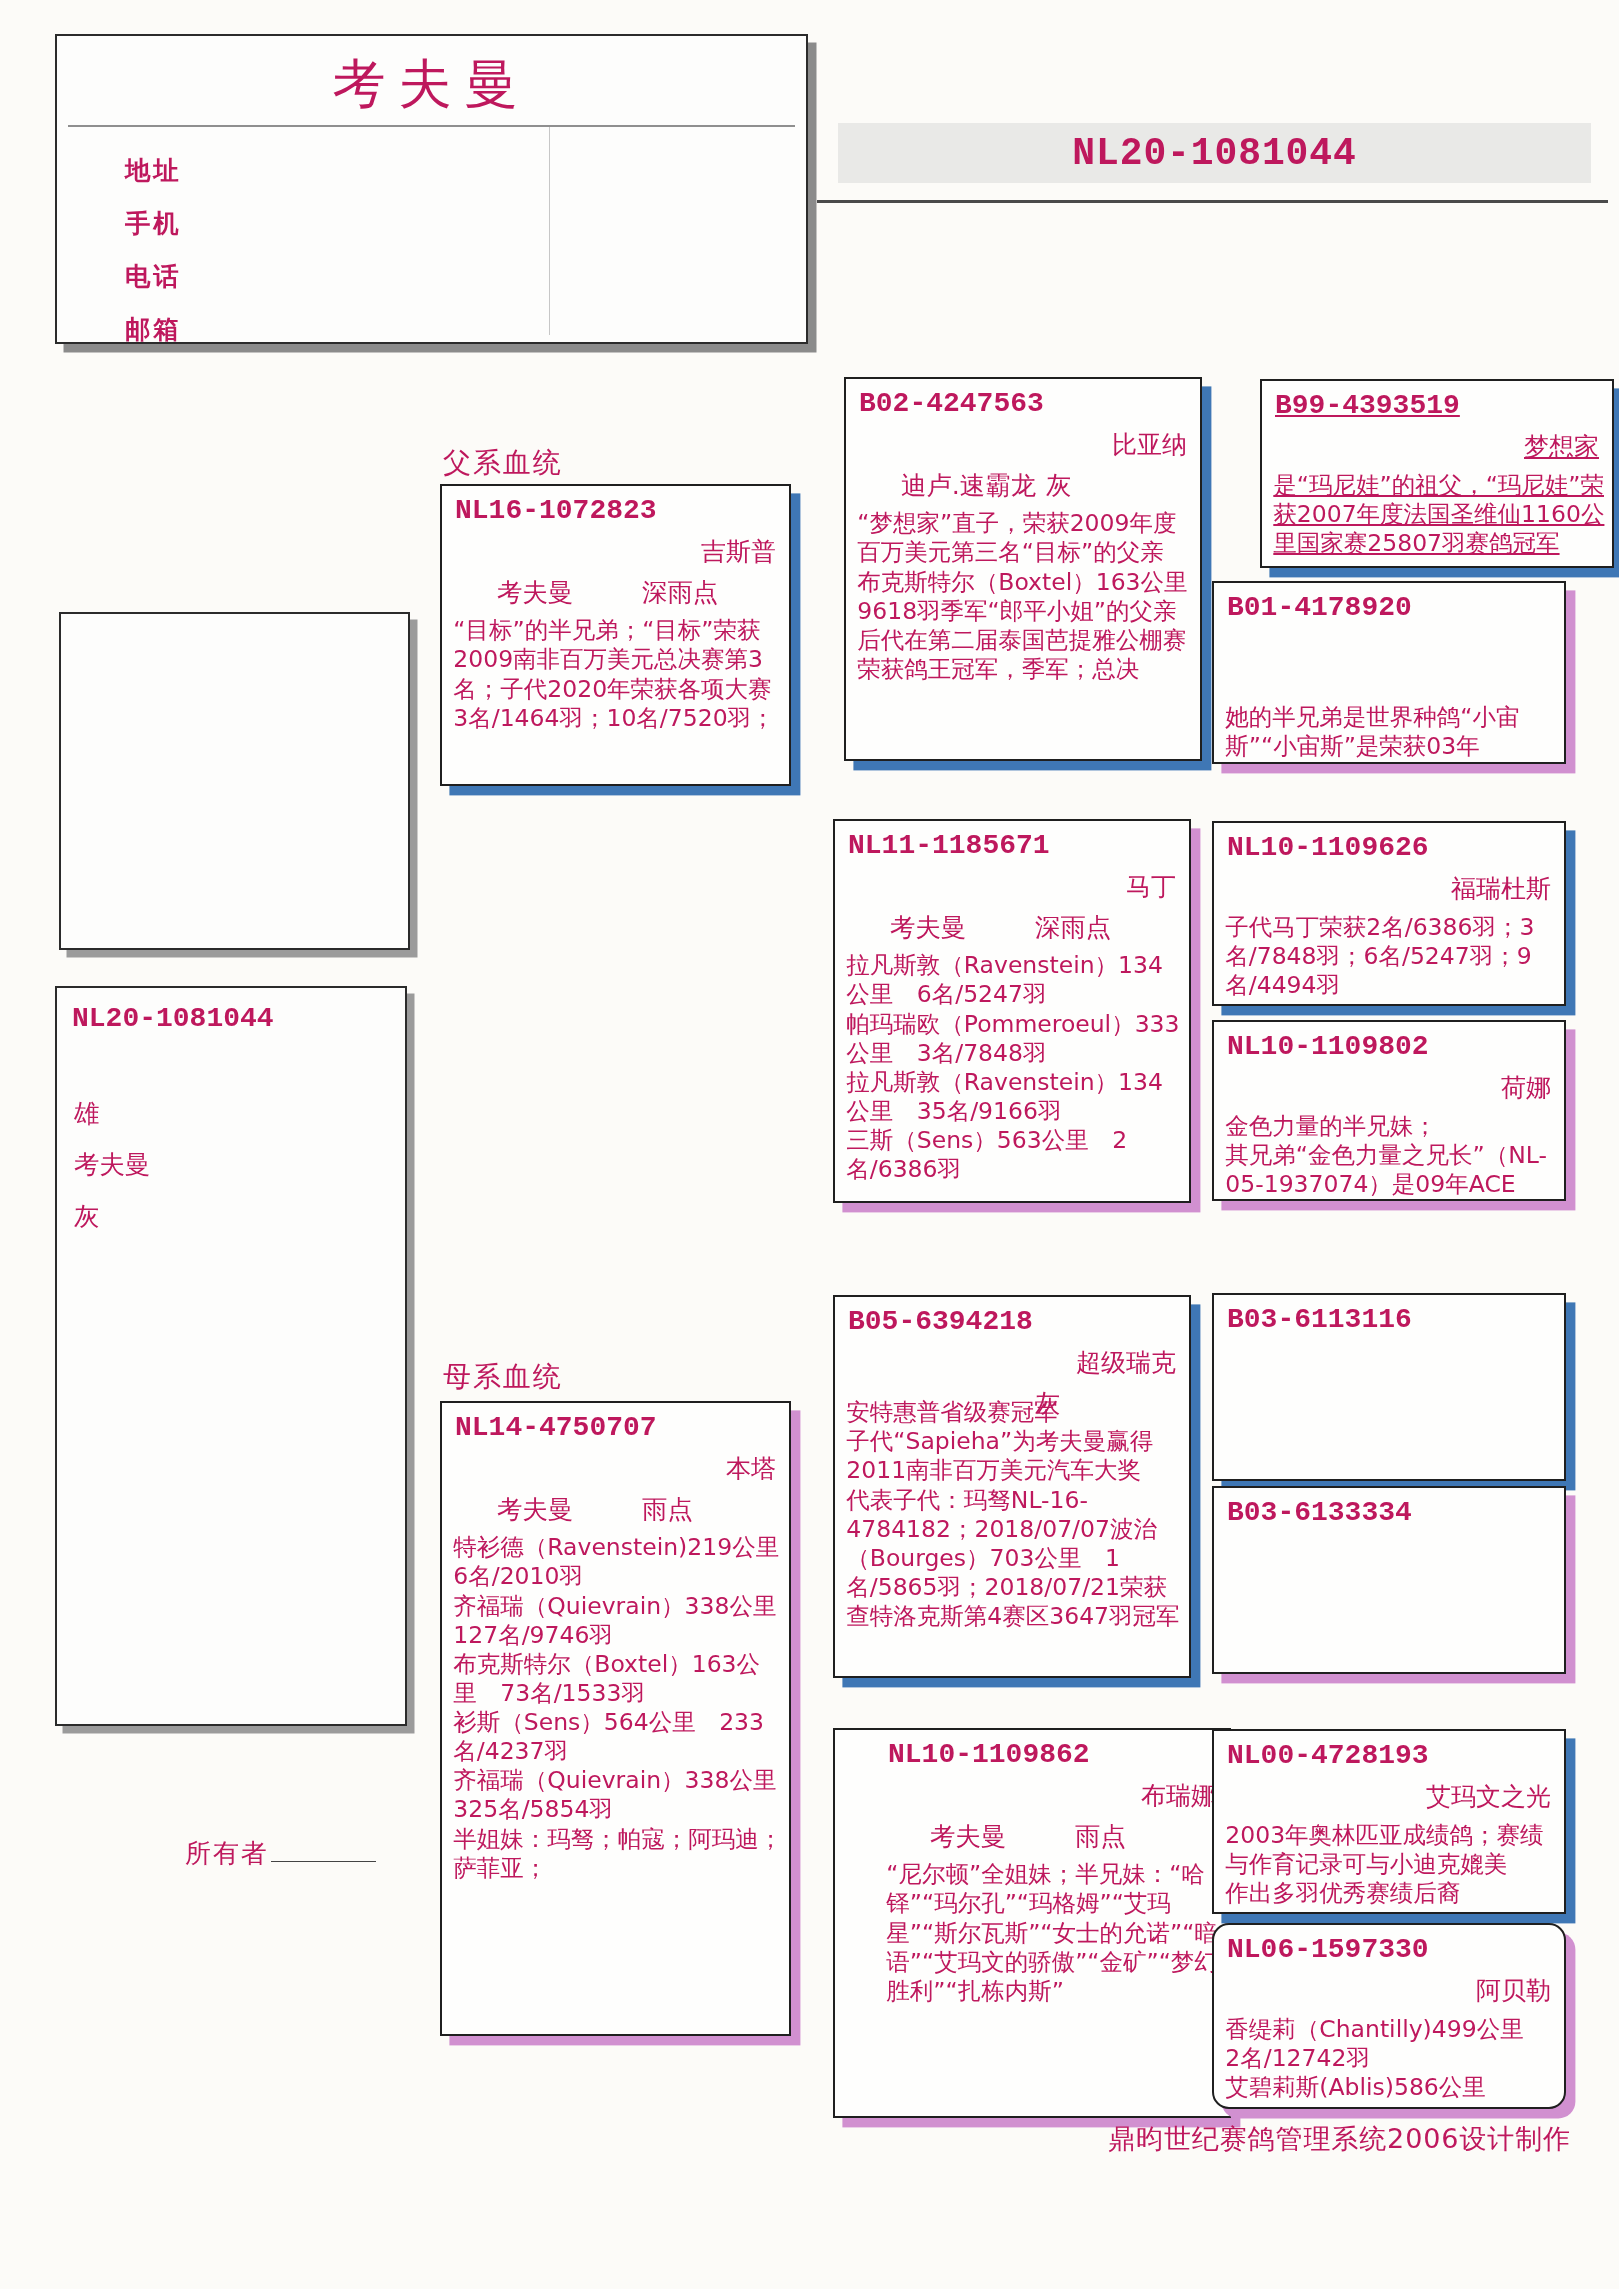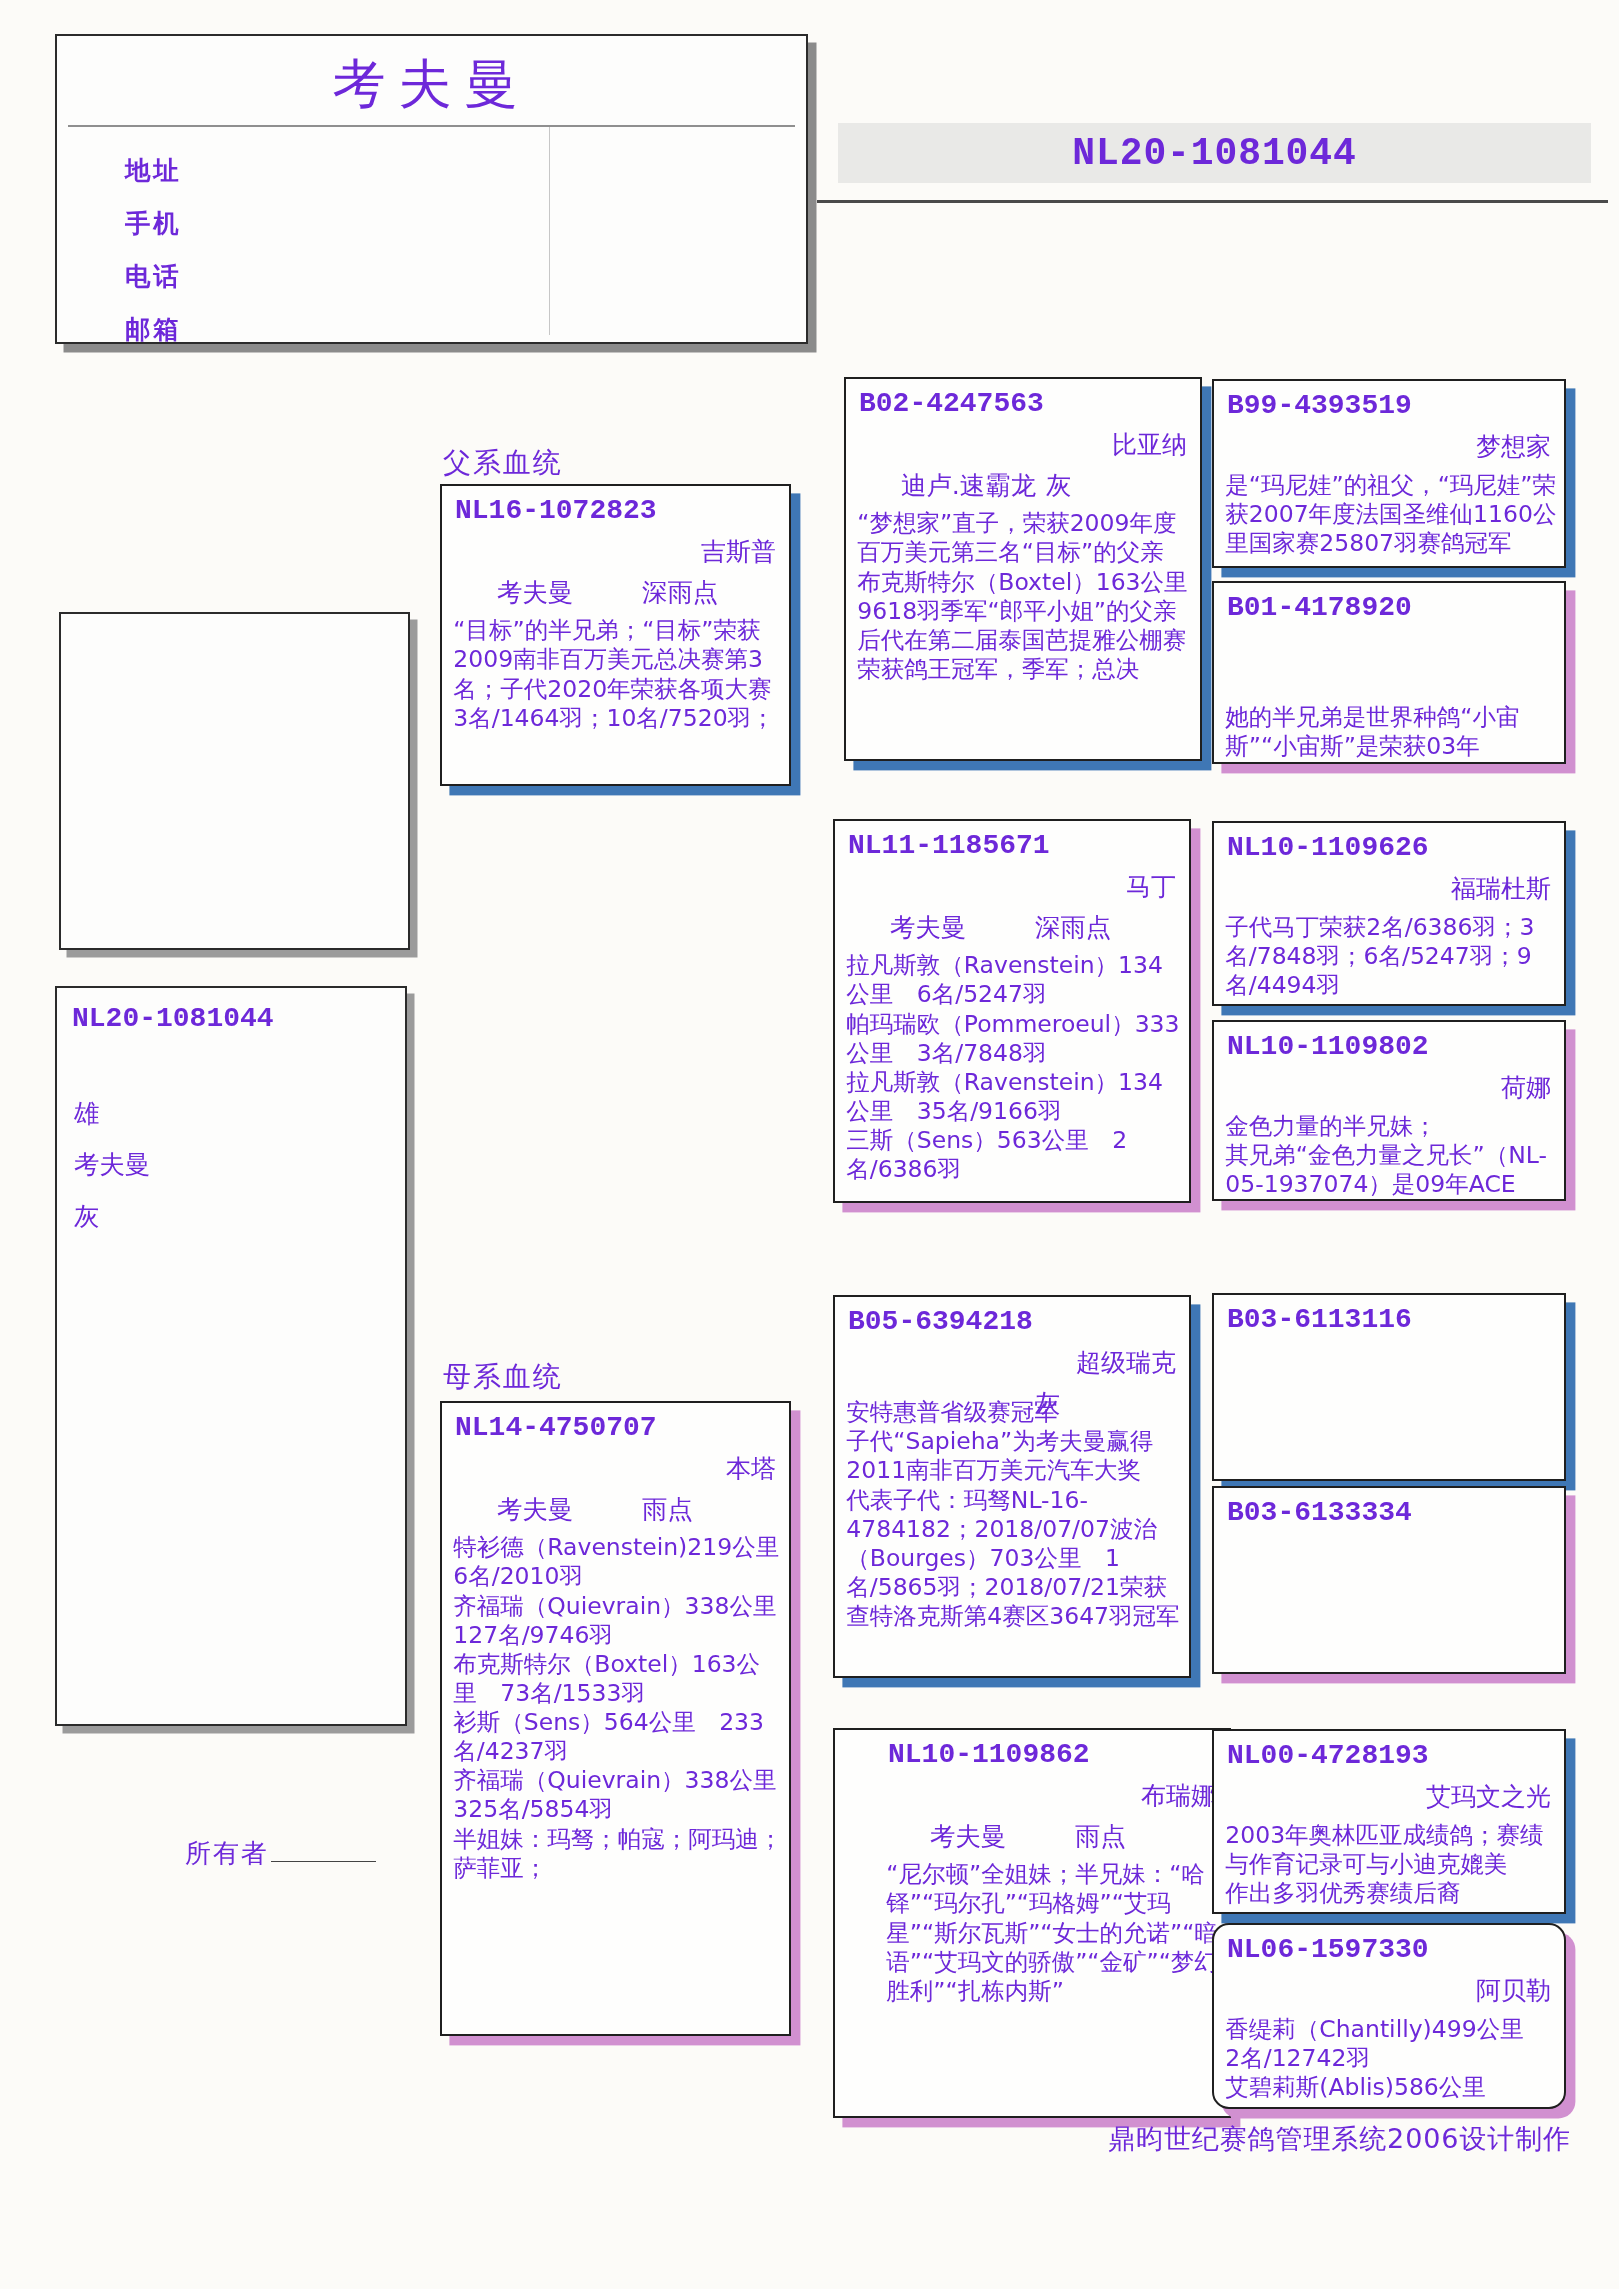--- a/index.html
+++ b/index.html
@@ -2,21 +2,21 @@
 <html style="font-size:15px"><head>
 <meta charset="utf-8">
 <style>
   html,body{margin:0;padding:0;background:#e8e8e8;}
   .canvas{
     position:relative;
     width:1620px;height:2289px;
     margin:0 auto;
     background:#fcfbf8;
     font-family:"DejaVu Sans","Liberation Sans",sans-serif;
-    color:#6d28d9;
+    color:#be185d;
     overflow:hidden;
   }
   
   .owner-card{
     position:absolute;left:55px;top:34px;width:749px;height:306px;
     background:#fdfdfc;border:2.8px solid #2b2b2b;
     box-shadow:8.5px 8.5px 0 0 #8b8b8b;
   }
   .owner-title{
     position:absolute;top:13px;left:0;width:100%;
@@ -67,21 +67,21 @@
   .bname{font-size:25px;padding:11.3px 13px 0;line-height:1.15;text-align:right;}
   .srow{padding:11.3px 13px 0 55px;font-size:25.4px;position:relative;line-height:1.15;}
   .srow .fcolor{position:absolute;left:200px;top:11.3px;}
   .desc{font-size:23.5px;line-height:1.24;padding:9.4px 5.6px 0 11.3px;white-space:pre-line;}
   #bx-sire {left:440px;top:484px;width:347px;height:298px;}
   #bx-dam  {left:440px;top:1401px;width:347px;height:631px;}
   #bx-b02  {left:844px;top:377px;width:354px;height:380px;}
   #bx-nl11 {left:833px;top:819px;width:354px;height:380px;}
   #bx-b05  {left:833px;top:1295px;width:354px;height:379px;}
   #bx-nl862{left:833px;top:1728px;width:354px;height:386px;padding-left:40px;}
-  #bx-b99  {left:1212px;top:379px;width:350px;height:185px;}
+  #bx-b99  {left:1260px;top:379px;width:350px;height:185px;text-decoration:underline;}
   #bx-b01  {left:1212px;top:581px;width:350px;height:179px;}
   #bx-nl626{left:1212px;top:821px;width:350px;height:181px;}
   #bx-nl802{left:1212px;top:1020px;width:350px;height:177px;}
   #bx-b16  {left:1212px;top:1293px;width:350px;height:184px;}
   #bx-b34  {left:1212px;top:1486px;width:350px;height:184px;}
   #bx-nl00 {left:1212px;top:1729px;width:350px;height:181px;}
   #bx-nl06 {left:1212px;top:1923px;width:350px;height:182px;border-radius:17px;}
   #bx-b01 .desc{margin-top:70px;}
   #bx-b05 .srow{padding-left:13px;}
   

